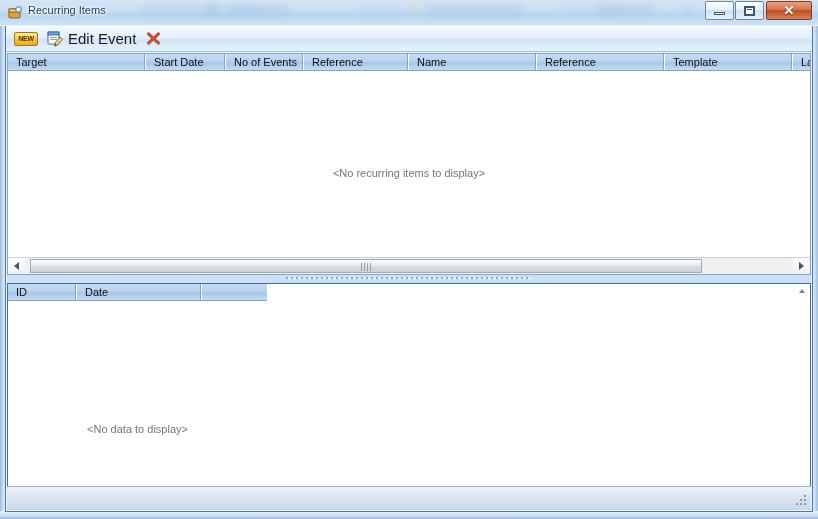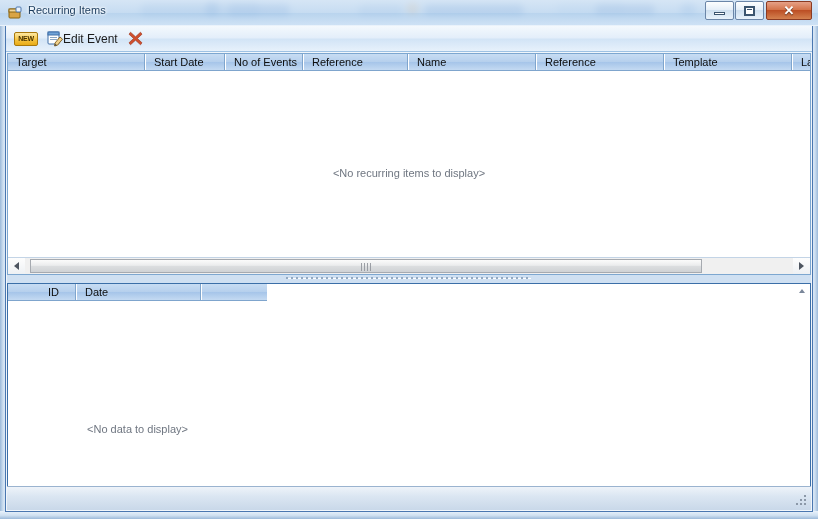--- a/index.html
+++ b/index.html
@@ -107,21 +107,21 @@
   #tb-new-badge {
     width: 22px; height: 12px;
     background: linear-gradient(to bottom,#fde9a4 0%,#f6c442 55%,#e8ab16 100%);
     border: 1px solid #a8780c; border-radius: 2px;
     font-size: 7px; font-weight: bold; color: #4a3401;
     display:flex; align-items:center; justify-content:center;
     letter-spacing: -.2px;
     margin-left: 8px;
   }
   #tb-edit-icon { width:16px; height:16px; margin-left:9px; }
-  #tb-edit-label { font-size: 12px; color:#1b1b1b; white-space: nowrap; }
+  #tb-edit-label { font-size: 15px; color:#1b1b1b; margin-left:5px; white-space: nowrap; }
   #tb-delete-icon { width:15px; height:15px; margin-left:10px; }
 
   
   #grid-top {
     position: absolute; left: 1px; top: 27px; width: 804px; height: 222px;
     box-sizing: border-box;
     border: 1px solid #7da7d0;
     background: #ffffff;
     overflow: hidden;
   }
@@ -323,21 +323,21 @@
         </div>
       </div>
     </div>
 
     <div id="splitter">
       <div id="splitter-grip"></div>
     </div>
 
     <div id="grid-bottom">
       <div class="hdr-row" style="width:259px;">
-        <div class="hdr-cell first" style="left:0px;width:68px;margin-left:32px;">ID</div>
+        <div class="hdr-cell first" style="left:0px;width:68px;">ID</div>
         <div class="hdr-cell" style="left:68px;width:125px;">Date</div>
         <div class="hdr-cell" style="left:193px;width:66px;"></div>
       </div>
 
       <div class="grid-empty-msg" style="top:120px;width:259px;margin-top:19px;">&lt;No data to display&gt;</div>
 
       <span id="mini-arrow">
         <svg width="8" height="8" viewBox="0 0 8 8">
           <path d="M4 2 L7 6 L1 6 Z" fill="#7a879a"></path>
         </svg>

